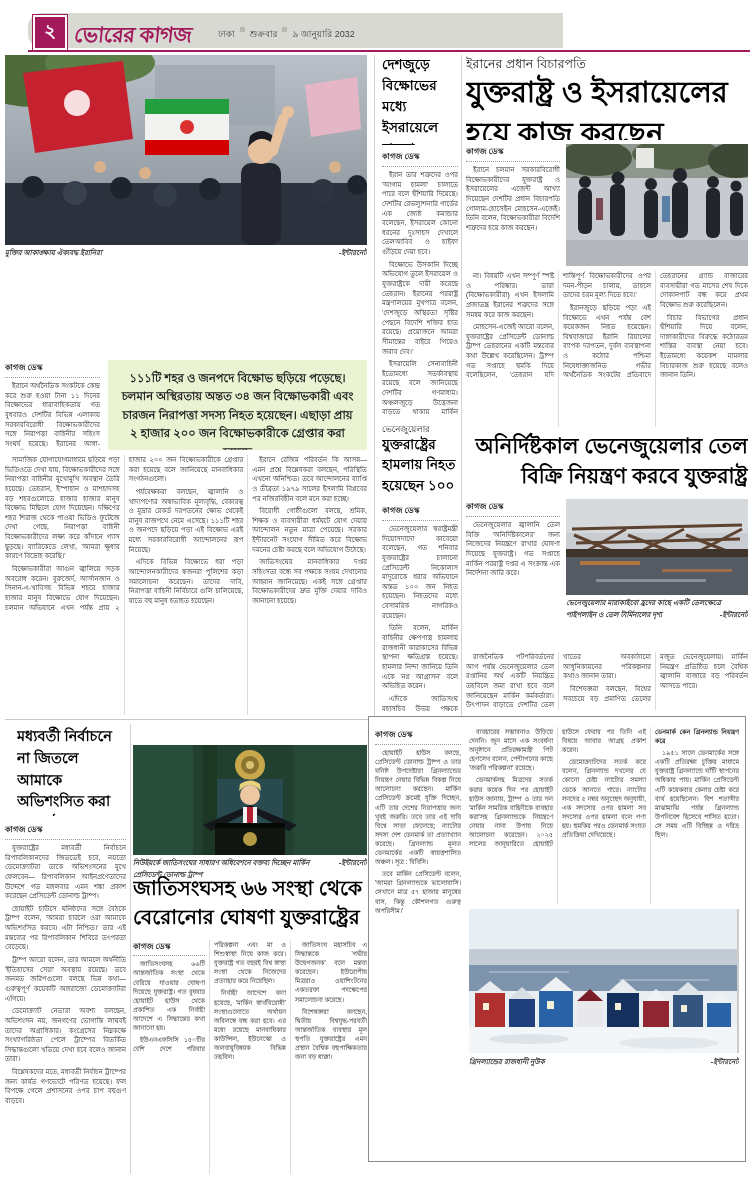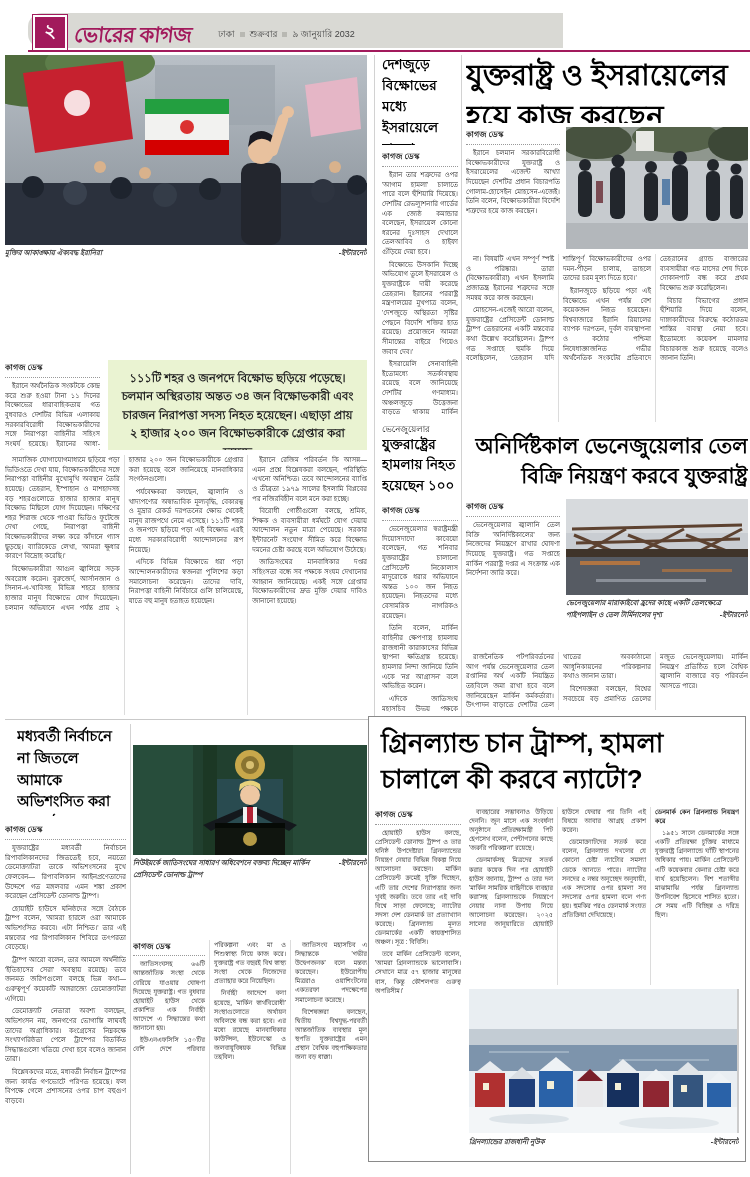--- a/index.html
+++ b/index.html
@@ -8,21 +8,21 @@
         font-family:"Liberation Sans","DejaVu Sans",sans-serif;color:#111;overflow:hidden;}
   .abs{position:absolute;}
   
   .hdr-bar{left:28px;top:13px;width:535px;height:35px;background:#d9d9d4;border-radius:14px 0 0 14px;}
   .hdr-underline{left:28px;top:50px;width:722px;height:2px;background:var(--brand);}
   .pageno{left:33px;top:15px;width:30px;height:31px;background:var(--brand);border:2px solid #fff;
           outline:1px solid var(--brand);color:#fff;font-weight:bold;font-size:18px;
           display:flex;align-items:center;justify-content:center;}
   .masthead{left:74px;top:19px;font-size:21px;font-weight:800;color:var(--brand);
             letter-spacing:-0.5px;transform:skewX(-6deg);}
-  .dateline{left:218px;top:27px;font-size:9px;color:#444;display:flex;gap:5px;align-items:center;}
+  .dateline{left:218px;top:27px;font-size:9px;color:#444;display:flex;gap:5px;}
   .dl-sq{width:5px;height:5px;background:#b8b8b2;display:inline-block;}
   .section-block{left:520px;top:9px;width:230px;height:41px;background:var(--brand);
                  border-radius:18px 0 0 6px;display:flex;align-items:center;justify-content:flex-end;
                  gap:14px;padding-right:8px;box-sizing:border-box;}
   .section-title{color:#fff;font-size:21px;font-weight:bold;}
   
   .hl{font-weight:800;color:#000;overflow:hidden;}
   .byline{font-size:8px;font-weight:bold;color:#222;border-bottom:1px dotted #999;
           padding:1px 0 3px;margin-bottom:3px;}
   .body{font-size:6.8px;line-height:1.42;text-align:justify;color:#222;overflow:hidden;}
@@ -151,20 +151,21 @@
       <rect x="114" y="62" width="6" height="16" fill="#b22234"></rect>
       <rect x="82" y="80" width="70" height="30" fill="#10150f"></rect>
       <rect x="82" y="78" width="70" height="5" fill="#060a06"></rect>
       <circle cx="117" cy="94" r="7" fill="#c8a84b" opacity="0.9"></circle>
     </svg>
   </div>
   <div class="abs caption" style="left:133px;top:857px;width:234px;">
     <span>নিউইয়র্কে জাতিসংঘের সাধারণ অধিবেশনে বক্তব্য দিচ্ছেন মার্কিন প্রেসিডেন্ট ডোনাল্ড ট্রাম্প</span>
     <span class="credit">-ইন্টারনেট</span>
   </div>
+  <div class="abs hl" style="left:133px;top:874px;width:234px;height:62px;font-size:20px;line-height:1.45;">জাতিসংঘসহ ৬৬ সংস্থা থেকে বেরোনোর ঘোষণা যুক্তরাষ্ট্রের</div>
   <div class="abs body cols3" style="left:133px;top:940px;width:234px;height:234px;font-size:6.4px;">
     <div class="byline">কাগজ ডেস্ক</div>
     <div>
         <p>জাতিসংঘসহ ৬৬টি আন্তর্জাতিক সংস্থা থেকে বেরিয়ে যাওয়ার ঘোষণা দিয়েছে যুক্তরাষ্ট্র। গত বুধবার হোয়াইট হাউস থেকে প্রকাশিত এক নির্বাহী আদেশে এ সিদ্ধান্তের কথা জানানো হয়।</p>
         <p>ইউএনএফসিসি ১৫০টির বেশি দেশে পরিবার পরিকল্পনা এবং মা ও শিশুস্বাস্থ্য নিয়ে কাজ করে। যুক্তরাষ্ট্র গত বছরই বিশ্ব স্বাস্থ্য সংস্থা থেকে নিজেদের প্রত্যাহার করে নিয়েছিল।</p>
         <p>নির্বাহী আদেশে বলা হয়েছে, 'মার্কিন স্বার্থবিরোধী' সংস্থাগুলোতে অর্থায়ন অবিলম্বে বন্ধ করা হবে। এর মধ্যে রয়েছে মানবাধিকার কাউন্সিল, ইউনেস্কো ও জলবায়ুবিষয়ক বিভিন্ন তহবিল।</p>
         <p>জাতিসংঘ মহাসচিব এ সিদ্ধান্তকে 'গভীর উদ্বেগজনক' বলে মন্তব্য করেছেন। ইউরোপীয় মিত্ররাও ওয়াশিংটনের একতরফা পদক্ষেপের সমালোচনা করেছে।</p>
         <p>বিশেষজ্ঞরা বলছেন, দ্বিতীয় বিশ্বযুদ্ধ-পরবর্তী আন্তর্জাতিক ব্যবস্থার মূল স্থপতি যুক্তরাষ্ট্রের এমন প্রস্থান বৈশ্বিক বহুপাক্ষিকতার জন্য বড় ধাক্কা।</p>
       </div>
   </div>
@@ -184,20 +185,21 @@
     <div class="hl" style="font-size:13.5px;line-height:1.5;height:64px;">যুক্তরাষ্ট্রের হামলায় নিহত হয়েছেন ১০০ জন</div>
     <div class="byline" style="margin-top:4px;">কাগজ ডেস্ক</div>
     <div class="body" style="height:190px;">
         <p>ভেনেজুয়েলার স্বরাষ্ট্রমন্ত্রী দিয়োসদাদো কাবেয়ো বলেছেন, গত শনিবার যুক্তরাষ্ট্রের চালানো প্রেসিডেন্ট নিকোলাস মাদুরোকে ধরার অভিযানে অন্তত ১০০ জন নিহত হয়েছেন। নিহতদের মধ্যে বেসামরিক নাগরিকও রয়েছেন।</p>
         <p>তিনি বলেন, মার্কিন বাহিনীর ক্ষেপণাস্ত্র হামলায় রাজধানী কারাকাসের বিভিন্ন স্থাপনা ক্ষতিগ্রস্ত হয়েছে। হামলার নিন্দা জানিয়ে তিনি একে 'নগ্ন আগ্রাসন' বলে অভিহিত করেন।</p>
         <p>এদিকে জাতিসংঘ মহাসচিব উভয় পক্ষকে সংযত থাকার আহ্বান জানিয়েছেন। লাতিন আমেরিকার দেশগুলোও মার্কিন অভিযানের সমালোচনা করেছে। কারাকাসের রাস্তায় হাজারো মানুষ মাদুরোর সমর্থনে মিছিল করেছেন।</p>
       </div>
   </div>
 
   <div class="abs" style="left:466px;top:55px;width:282px;height:372px;overflow:hidden;">
+    <div class="kicker" style="font-size:12.5px;height:17px;">ইরানের প্রধান বিচারপতি</div>
     <div class="hl" style="font-size:29px;line-height:1.42;height:68px;">যুক্তরাষ্ট্র ও ইসরায়েলের হয়ে কাজ করছেন বিক্ষোভকারীরা</div>
     <div style="display:flex;gap:6px;margin-top:4px;height:122px;">
       <div style="width:94px;overflow:hidden;">
         <div class="byline">কাগজ ডেস্ক</div>
         <div class="body" style="height:100px;">
             <p>ইরানে চলমান সরকারবিরোধী বিক্ষোভকারীদের যুক্তরাষ্ট্র ও ইসরায়েলের এজেন্ট আখ্যা দিয়েছেন দেশটির প্রধান বিচারপতি গোলাম-হোসেইন মোহসেন-এজেই। তিনি বলেন, বিক্ষোভকারীরা বিদেশি শত্রুদের হয়ে কাজ করছেন।</p>
           </div>
       </div>
       <div class="photo" style="flex:1;height:122px;">
         <svg width="182" height="122" viewBox="0 0 182 122">
@@ -272,21 +274,20 @@
         </div>
       </div>
     </div>
     <div class="body cols3" style="margin-top:3px;height:58px;">
         <p>রাজনৈতিক পটপরিবর্তনের আগ পর্যন্ত ভেনেজুয়েলার তেল রপ্তানির অর্থ একটি নিয়ন্ত্রিত তহবিলে জমা রাখা হবে বলে জানিয়েছেন মার্কিন কর্মকর্তারা। উৎপাদন বাড়াতে দেশটির তেল খাতের অবকাঠামো আধুনিকায়নের পরিকল্পনার কথাও জানান তারা।</p>
         <p>বিশেষজ্ঞরা বলছেন, বিশ্বের সবচেয়ে বড় প্রমাণিত তেলের মজুত ভেনেজুয়েলায়। মার্কিন নিয়ন্ত্রণ প্রতিষ্ঠিত হলে বৈশ্বিক জ্বালানি বাজারে বড় পরিবর্তন আসতে পারে।</p>
       </div>
   </div>
 
   <div class="abs gl-box" style="left:368px;top:716px;width:378px;height:446px;padding:6px;">
-    <div class="hl" style="font-size:26px;line-height:1.4;height:78px;padding:2px 6px 0;">গ্রিনল্যান্ড চান ট্রাম্প, হামলা চালালে কী করবে ন্যাটো?</div>
     <div style="display:flex;gap:8px;height:352px;margin-top:4px;">
       <div style="width:86px;overflow:hidden;">
         <div class="byline">কাগজ ডেস্ক</div>
         <div class="body" style="font-size:6.4px;height:330px;">
             <p>হোয়াইট হাউস বলছে, প্রেসিডেন্ট ডোনাল্ড ট্রাম্প ও তার ঘনিষ্ঠ উপদেষ্টারা গ্রিনল্যান্ডের নিয়ন্ত্রণ নেয়ার বিভিন্ন বিকল্প নিয়ে আলোচনা করছেন। মার্কিন প্রেসিডেন্ট ক্রমেই যুক্তি দিচ্ছেন, এটি তার দেশের নিরাপত্তার জন্য খুবই জরুরি। তবে তার এই দাবি বিশ্বে সাড়া ফেলেছে; ন্যাটোর সদস্য দেশ ডেনমার্ক তা প্রত্যাখ্যান করেছে। গ্রিনল্যান্ড মূলত ডেনমার্কের একটি স্বায়ত্তশাসিত অঞ্চল। সূত্র : বিবিসি।</p>
             <p>তবে মার্কিন প্রেসিডেন্ট বলেন, 'আমরা গ্রিনল্যান্ডকে ভালোবাসি। সেখানে মাত্র ৫৭ হাজার মানুষের বাস, কিন্তু কৌশলগত গুরুত্ব অপরিসীম।'</p>
           </div>
       </div>
       <div style="flex:1;display:flex;flex-direction:column;">
         <div class="body cols3" style="font-size:6.4px;height:178px;">

